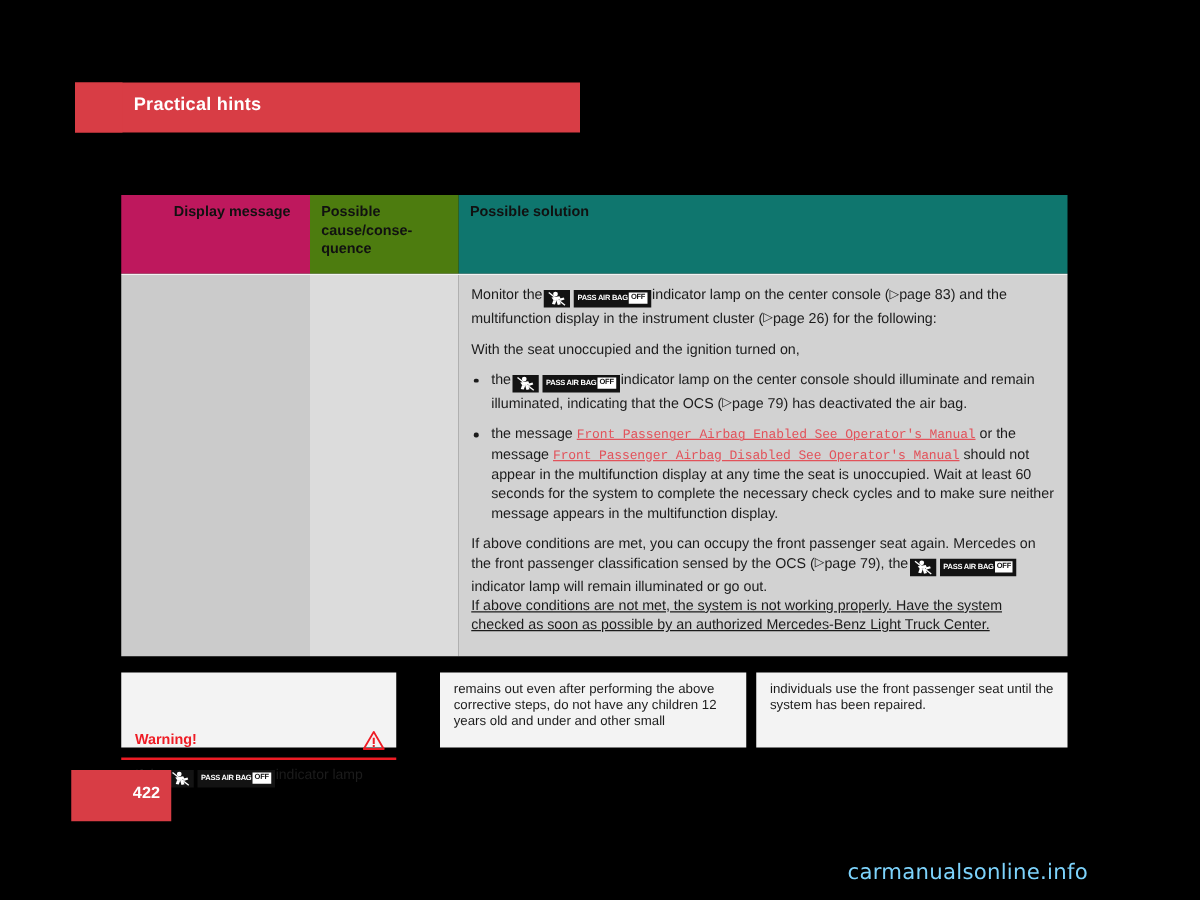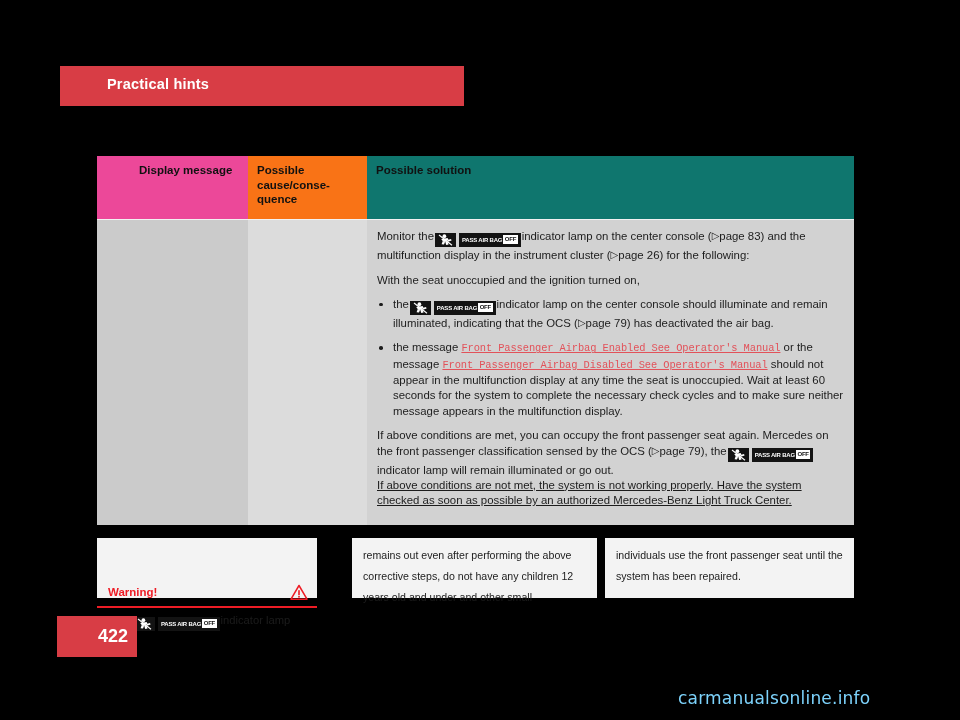--- a/index.html
+++ b/index.html
@@ -60,22 +60,22 @@
     height: 63px;
   }
   .table-body {
     display: flex;
   }
 
   .col1 { width: 151px; background: #cbcbcb; }
   .col2 { width: 119px; background: #dcdcdc; }
   .col3 { width: 487px; background: #d2d2d2; }
 
-  .table-head .col1 { background: #ec4899; padding-left: 42px; }
-  .table-head .col2 { background: #f97316; }
+  .table-head .col1 { background: #be185d; padding-left: 42px; }
+  .table-head .col2 { background: #4d7c0f; }
   .table-head .col3 { background: #0f766e; }
 
   .head-cell {
     padding: 7px 9px 0 9px;
     font-size: 11.5px;
     font-weight: bold;
     color: #111111;
     line-height: 14.5px;
   }
 
@@ -227,40 +227,40 @@
     color: #1c1c1c;
   }
 
   .warn-col {
     position: absolute;
     top: 0;
     height: 60px;
     background: #f3f3f3;
     padding: 7px 10px 0 11px;
     font-size: 10.6px;
-    line-height: 21px;
+    line-height: 13px;
     color: #1c1c1c;
   }
   .warn-col-2 { left: 255px; width: 245px; }
   .warn-col-3 { left: 508px; width: 249px; }
 
   
   .page-badge {
     position: absolute;
     left: 57px;
     top: 616px;
     width: 80px;
     height: 41px;
     background: #d83d45;
   }
   .page-number {
     position: absolute;
     right: 9px;
     top: 10px;
-    font-size: 18px;
+    font-size: 13px;
     font-weight: bold;
     color: #ffffff;
   }
 
   
   .watermark {
     position: absolute;
     left: 678px;
     top: 688px;
     font-size: 17px;

